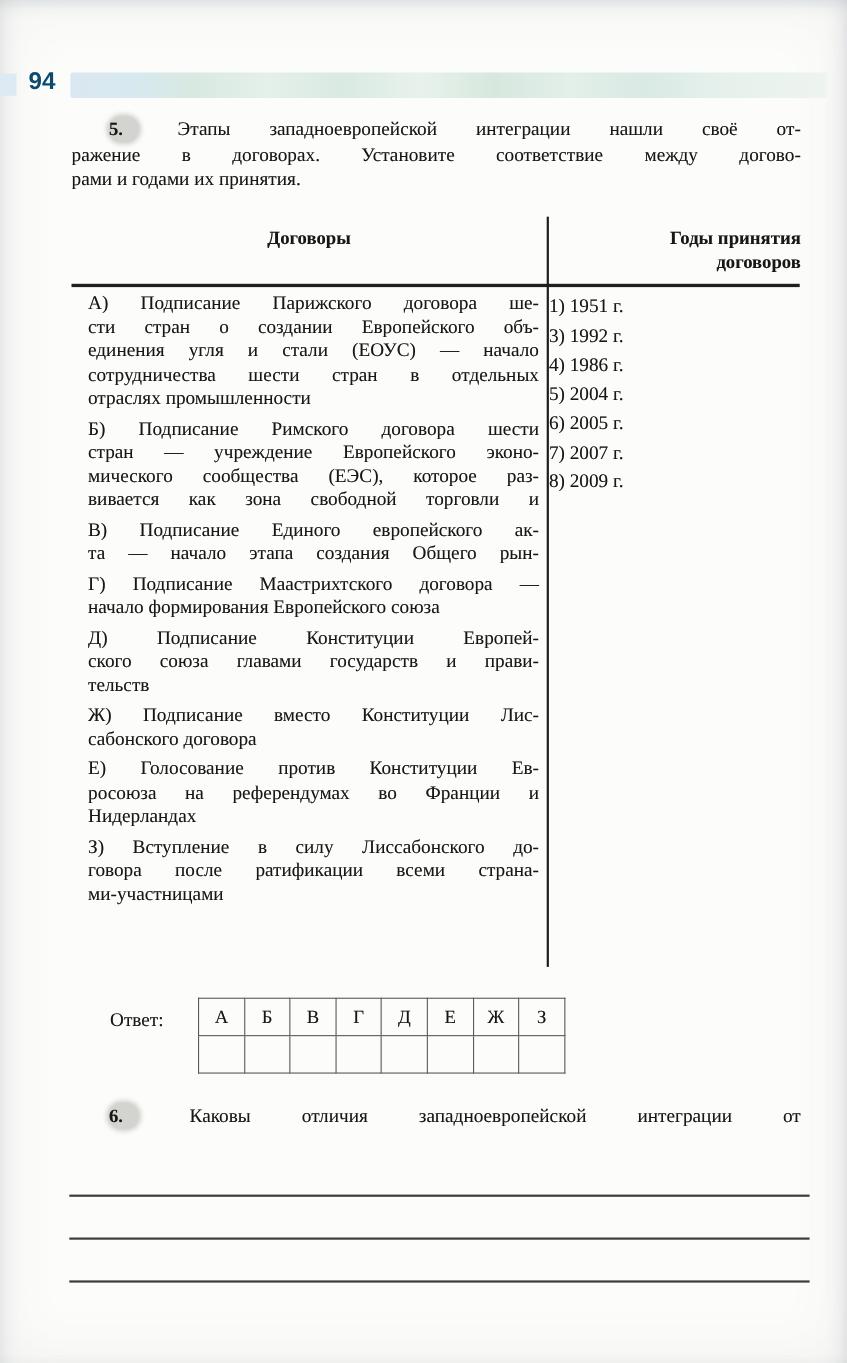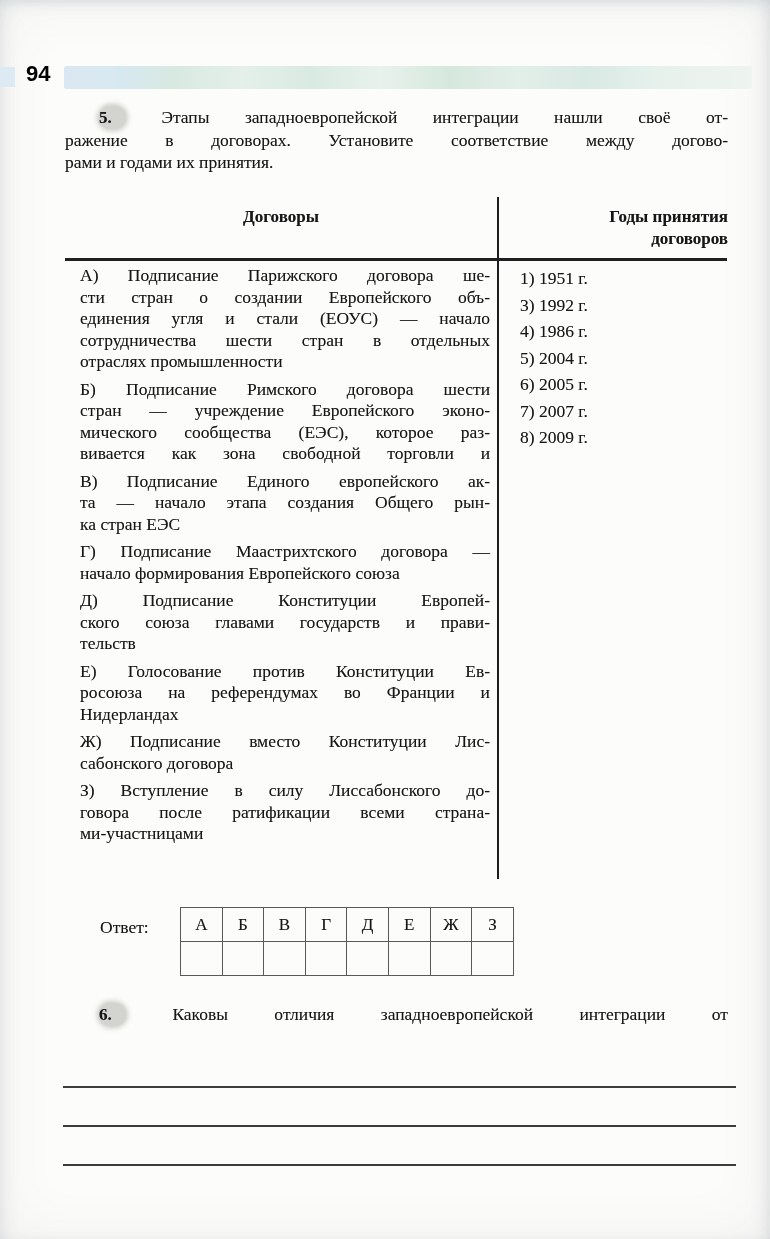--- a/index.html
+++ b/index.html
@@ -11,21 +11,21 @@
     color:#171717;
     text-shadow:0 0 0.5px rgba(0,0,0,0.35);
     box-shadow: inset 0 0 55px rgba(90,100,110,0.08),
                 inset 0 12px 14px -8px rgba(100,120,145,0.14),
                 inset -12px 0 18px -10px rgba(80,90,100,0.16),
                 inset 12px 0 18px -10px rgba(80,90,100,0.12);
   }
   .page-number {
     position:absolute; left:26px; top:61px;
     font-family:"Liberation Sans","DejaVu Sans",sans-serif;
-    font-weight:bold; font-size:22px; color:#000000; text-shadow:none;
+    font-weight:bold; font-size:22px; color:#0c4a6e; text-shadow:none;
   }
   .header-band {
     position:absolute; left:64px; top:66px; width:688px; height:23px; border-radius:2px;
     background:linear-gradient(90deg,#dbe7f2 0%,#d7e9f0 8%,#d8e9e2 16%,#e4f0e9 26%,
       #d9eae2 36%,#e8f2ec 46%,#d6e8de 56%,#e3efe9 66%,#d9e9e4 76%,#e6f1ec 86%,#eef4f0 100%);
   }
   .band-fleck { position:absolute; left:0; top:67px; width:15px; height:20px; background:#dde9f3; }
 
   .q-para { position:absolute; left:65px; width:663px; font-size:17.5px; line-height:22px; }
   #q5-para { top:106px; }
@@ -42,21 +42,21 @@
 
   .match-table { position:absolute; left:65px; top:197px; width:663px; height:682px; }
   .thead { display:flex; padding-top:9px; font-weight:bold; font-size:17px; line-height:22px; }
   .th-left  { width:432px; text-align:center; }
   .th-right { width:231px; text-align:right; }
   .hrule { position:absolute; left:0; top:61px; width:662px; height:3px; background:#1f1f1f; }
   .vline { position:absolute; left:432px; top:0; width:2px; height:682px; background:#1d1d1d; }
   .tbody { display:flex; padding-top:15px; }
   .items-col { width:432px; padding:0 7px 0 15px; font-size:17.5px; line-height:21.5px; }
   .item { margin-bottom:6px; }
-  .years-col { width:231px; padding-left:23px; font-size:17.5px; line-height:26.5px; }
+  .years-col { width:231px; padding-left:2px; font-size:17.5px; line-height:26.5px; }
 
   .answer-block { position:absolute; left:0; top:905px; width:770px; }
   .answer-label { position:absolute; left:100px; top:12px; font-size:17.5px; }
   .answer-table { position:absolute; left:180px; top:2px; border-collapse:collapse; }
   .answer-table td {
     width:41.6px; height:34px; border:1.6px solid #595959;
     text-align:center; vertical-align:middle; font-size:17px;
     font-family:"Liberation Serif","DejaVu Serif",serif;
   }
 
@@ -97,39 +97,38 @@
           </div>
           <div class="item">
             <div class="tline">Б) Подписание Римского договора шести</div>
             <div class="tline">стран — учреждение Европейского эконо-</div>
             <div class="tline">мического сообщества (ЕЭС), которое раз-</div>
             <div class="tline">вивается как зона свободной торговли и</div>
           </div>
           <div class="item">
             <div class="tline">В) Подписание Единого европейского ак-</div>
             <div class="tline">та — начало этапа создания Общего рын-</div>
-            <div class="tline lastline">ка стран ЕЭС</div>
           </div>
           <div class="item">
             <div class="tline">Г) Подписание Маастрихтского договора —</div>
             <div class="tline lastline">начало формирования Европейского союза</div>
           </div>
           <div class="item">
             <div class="tline">Д) Подписание Конституции Европей-</div>
             <div class="tline">ского союза главами государств и прави-</div>
             <div class="tline lastline">тельств</div>
           </div>
           <div class="item">
+            <div class="tline">Ж) Подписание вместо Конституции Лис-</div>
+            <div class="tline lastline">сабонского договора</div>
+          </div>
+          <div class="item">
             <div class="tline">Е) Голосование против Конституции Ев-</div>
             <div class="tline">росоюза на референдумах во Франции и</div>
             <div class="tline lastline">Нидерландах</div>
-          </div>
-          <div class="item">
-            <div class="tline">Ж) Подписание вместо Конституции Лис-</div>
-            <div class="tline lastline">сабонского договора</div>
           </div>
           <div class="item">
             <div class="tline">З) Вступление в силу Лиссабонского до-</div>
             <div class="tline">говора после ратификации всеми страна-</div>
             <div class="tline lastline">ми-участницами</div>
           </div>
         </div>
       <div class="years-col" id="years-col">
           <div>1) 1951 г.</div>
           <div>3) 1992 г.</div>

